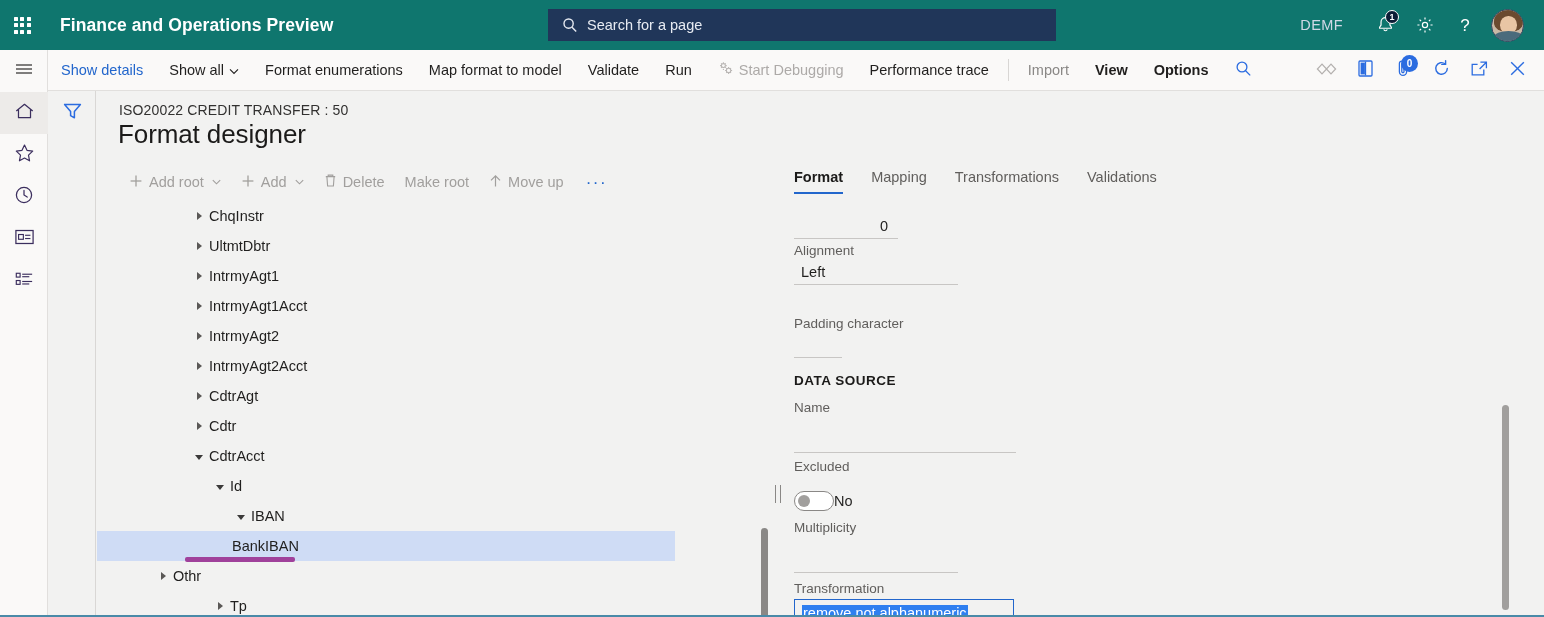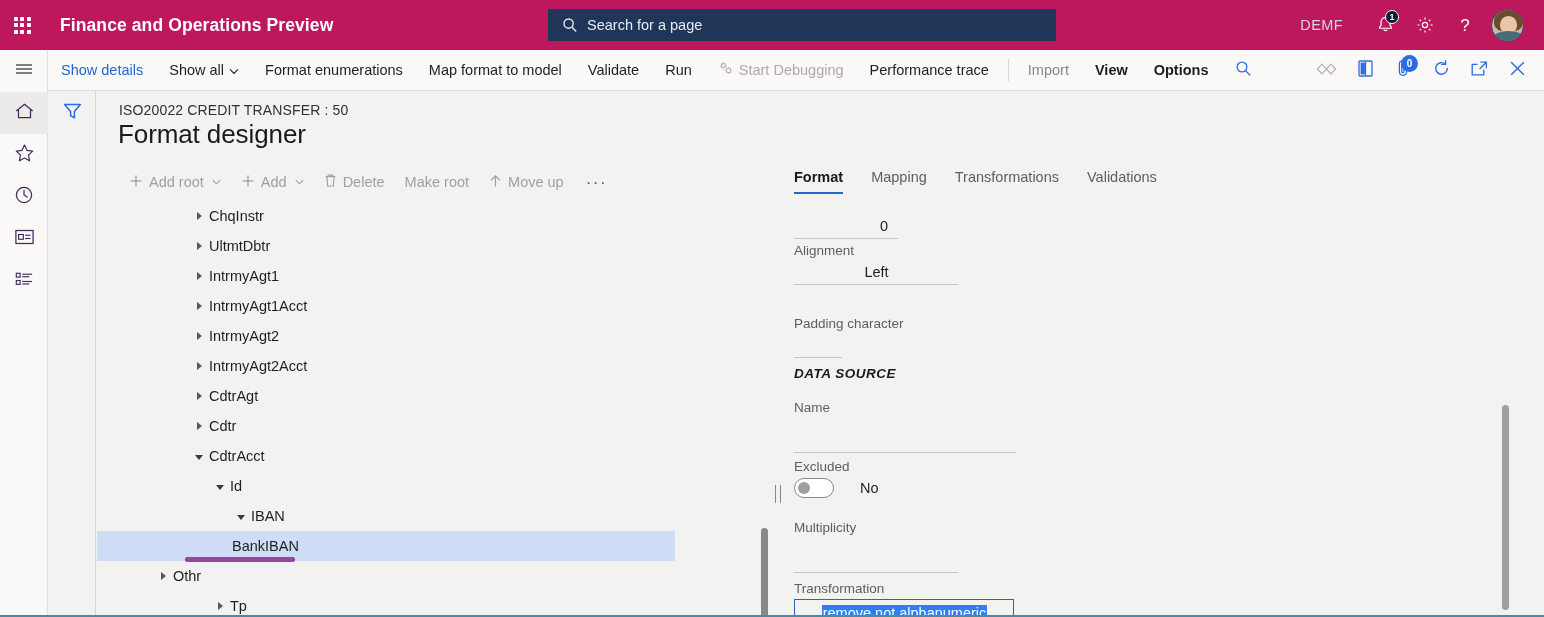--- a/index.html
+++ b/index.html
@@ -7,21 +7,21 @@
     width: 1544px; height: 617px;
     font-family: "Liberation Sans", sans-serif;
     background: #f2f2f1;
     overflow: hidden;
   }
 
   
   .topnav {
     position: absolute; top: 0; left: 0;
     width: 1544px; height: 50px;
-    background: #be185d;
+    background: #0f766e;
     display: flex; align-items: center;
   }
   .waffle {
     width: 44px; height: 50px;
     display: flex; align-items: center; justify-content: center;
     cursor: pointer;
   }
   .waffle-grid {
     display: grid;
     grid-template-columns: repeat(3, 4px);
@@ -245,29 +245,29 @@
   .f-label {
     font-size: 13.5px; color: #605e5c;
     margin-bottom: 3px; white-space: nowrap;
   }
   .f-input {
     border: none; border-bottom: 1px solid #c8c6c4;
     background: transparent;
     font-family: "Liberation Sans", sans-serif;
     font-size: 14.5px; color: #201f1e;
     padding: 3px 6px 4px 7px;
-    outline: none; width: 100%; text-align: center;
+    outline: none; width: 100%;
   }
   .f-input.num { text-align: right; padding-right: 10px; }
   .section-head {
     font-size: 13.5px; font-weight: bold; color: #1b1a19;
     letter-spacing: 0.5px;
   }
 
-  .toggle-wrap { display: flex; align-items: center; gap: 26px; margin-top: 4px; text-align: right; }
+  .toggle-wrap { display: flex; align-items: center; gap: 0; margin-top: 17px; text-align: right; }
   .toggle {
     width: 40px; height: 20px; border-radius: 10px;
     background: #ffffff; border: 1px solid #8a8886;
     position: relative; cursor: pointer;
   }
   .toggle .knob {
     position: absolute; left: 3px; top: 3px;
     width: 12px; height: 12px; border-radius: 50%;
     background: #a19f9d;
   }
@@ -716,21 +716,21 @@
     <div class="field" style="left:97px; top:74px; width:164px;">
       <div class="f-label">Alignment</div>
       <input class="f-input" readonly="" value="Left" style="">
     </div>
 
     <div class="field" style="left:97px; top:147px; width:48px;">
       <div class="f-label">Padding character</div>
       <input class="f-input" value="" style="">
     </div>
 
-    <div class="field" style="left:97px; top:197px;font-style:italic;">
+    <div class="field" style="left:97px; top:204px;">
       <div class="section-head">DATA SOURCE</div>
     </div>
 
     <div class="field" style="left:97px; top:231px; width:222px;">
       <div class="f-label">Name</div>
       <input class="f-input" style="padding-top: 14px;" value="">
     </div>
 
     <div class="field" style="left:97px; top:290px;">
       <div class="f-label">Excluded</div>

